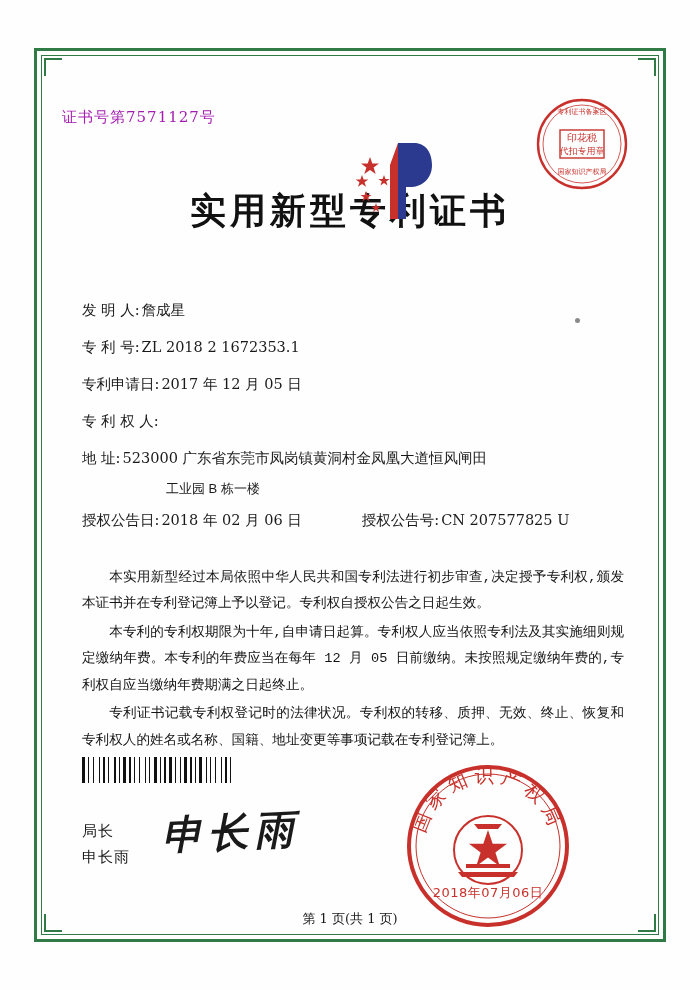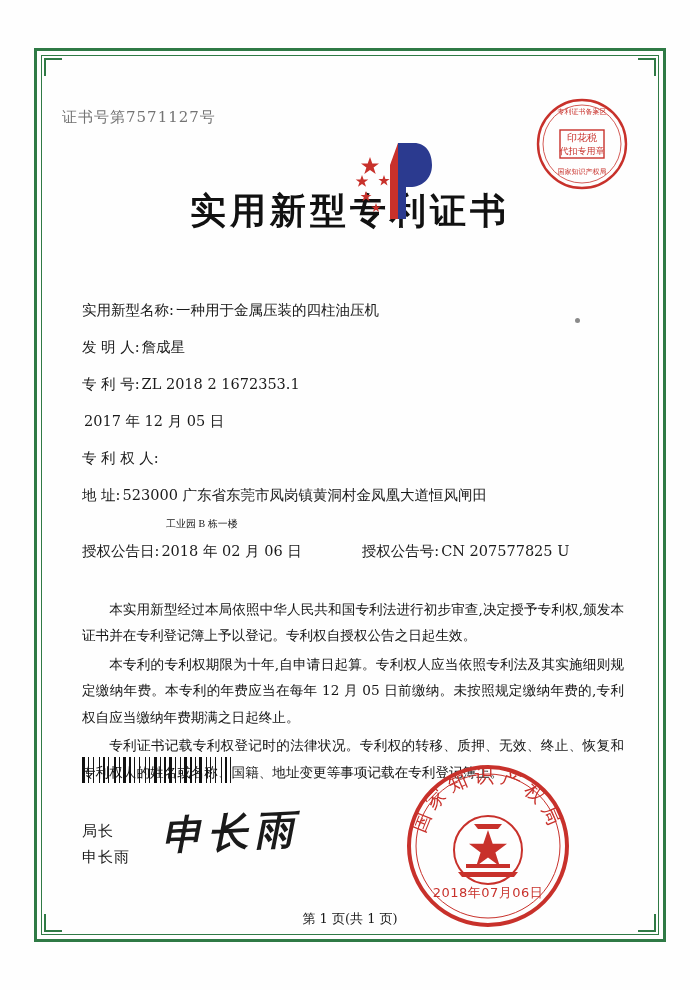--- a/index.html
+++ b/index.html
@@ -59,21 +59,21 @@
     left: 62px;
     top: 80px;
     width: 576px;
   }
 
   
   .cert-no {
     font-family: "DejaVu Serif", "Liberation Serif", serif;
     font-size: 15px;
     letter-spacing: 1px;
-    color: #737373;
+    color: #a21caf;
     margin-top: 28px;
   }
 
   
   .emblem {
     position: absolute;
     left: 278px;
     top: 55px;
     width: 110px;
     height: 90px;
@@ -122,39 +122,40 @@
     padding-left: 2px;
   }
   .field-row.two-col {
     justify-content: flex-start;
   }
   .field-row .right-group {
     margin-left: 60px;
   }
   .addr-cont {
     padding-left: 84px;
-    font-family: Liberation Serif, serif;
-    font-size: 10px;
+    font-family: Liberation Sans, sans-serif;
+    font-size: 13px;
     line-height: 1.9;
   }
 
   
   .body-text {
     margin-top: 26px;
     padding-left: 20px;
     padding-right: 14px;
     font-family: "DejaVu Serif", "Liberation Serif", serif;
     font-size: 13.6px;
     line-height: 1.95;
     text-align: justify;
     color: #141414;
   }
   .body-text p {
     margin: 0 0 2px 0;
     text-indent: 2em;
+    font-family: Liberation Mono, monospace;
   }
 
   
   .barcode {
     position: absolute;
     left: 82px;
     top: 757px;
     width: 188px;
     height: 26px;
     display: flex;
@@ -272,36 +273,33 @@
         <text x="48" y="18" text-anchor="middle" font-size="7" fill="#c8312b" font-family="DejaVu Sans, sans-serif">专利证书备案区</text>
         <text x="48" y="78" text-anchor="middle" font-size="7" fill="#c8312b" font-family="DejaVu Sans, sans-serif">国家知识产权局</text>
       </svg>
     </div>
 
     <div class="title">实用新型专利证书</div>
     <div class="dot-mark"></div>
 
     <div class="fields">
 
-      <div class="field-row">
-        <span class="field-label">实用新型名称:</span>
-        <span class="field-value">一种用于金属压装的四柱油压机</span>
-      </div>
 
       <div class="field-row">
         <span class="field-label">发 明 人:</span>
         <span class="field-value">詹成星</span>
       </div>
 
       <div class="field-row">
         <span class="field-label">专 利 号:</span>
         <span class="field-value">ZL 2018 2 1672353.1</span>
       </div>
 
       <div class="field-row">
+        <span class="field-label">专利申请日:</span>
         <span class="field-value">2017 年 12 月 05 日</span>
       </div>
 
       <div class="field-row">
         <span class="field-label">专 利 权 人:</span>
       </div>
 
       <div class="field-row">
         <span class="field-label">地        址:</span>
         <span class="field-value">523000 广东省东莞市凤岗镇黄洞村金凤凰大道恒风闸田</span>

